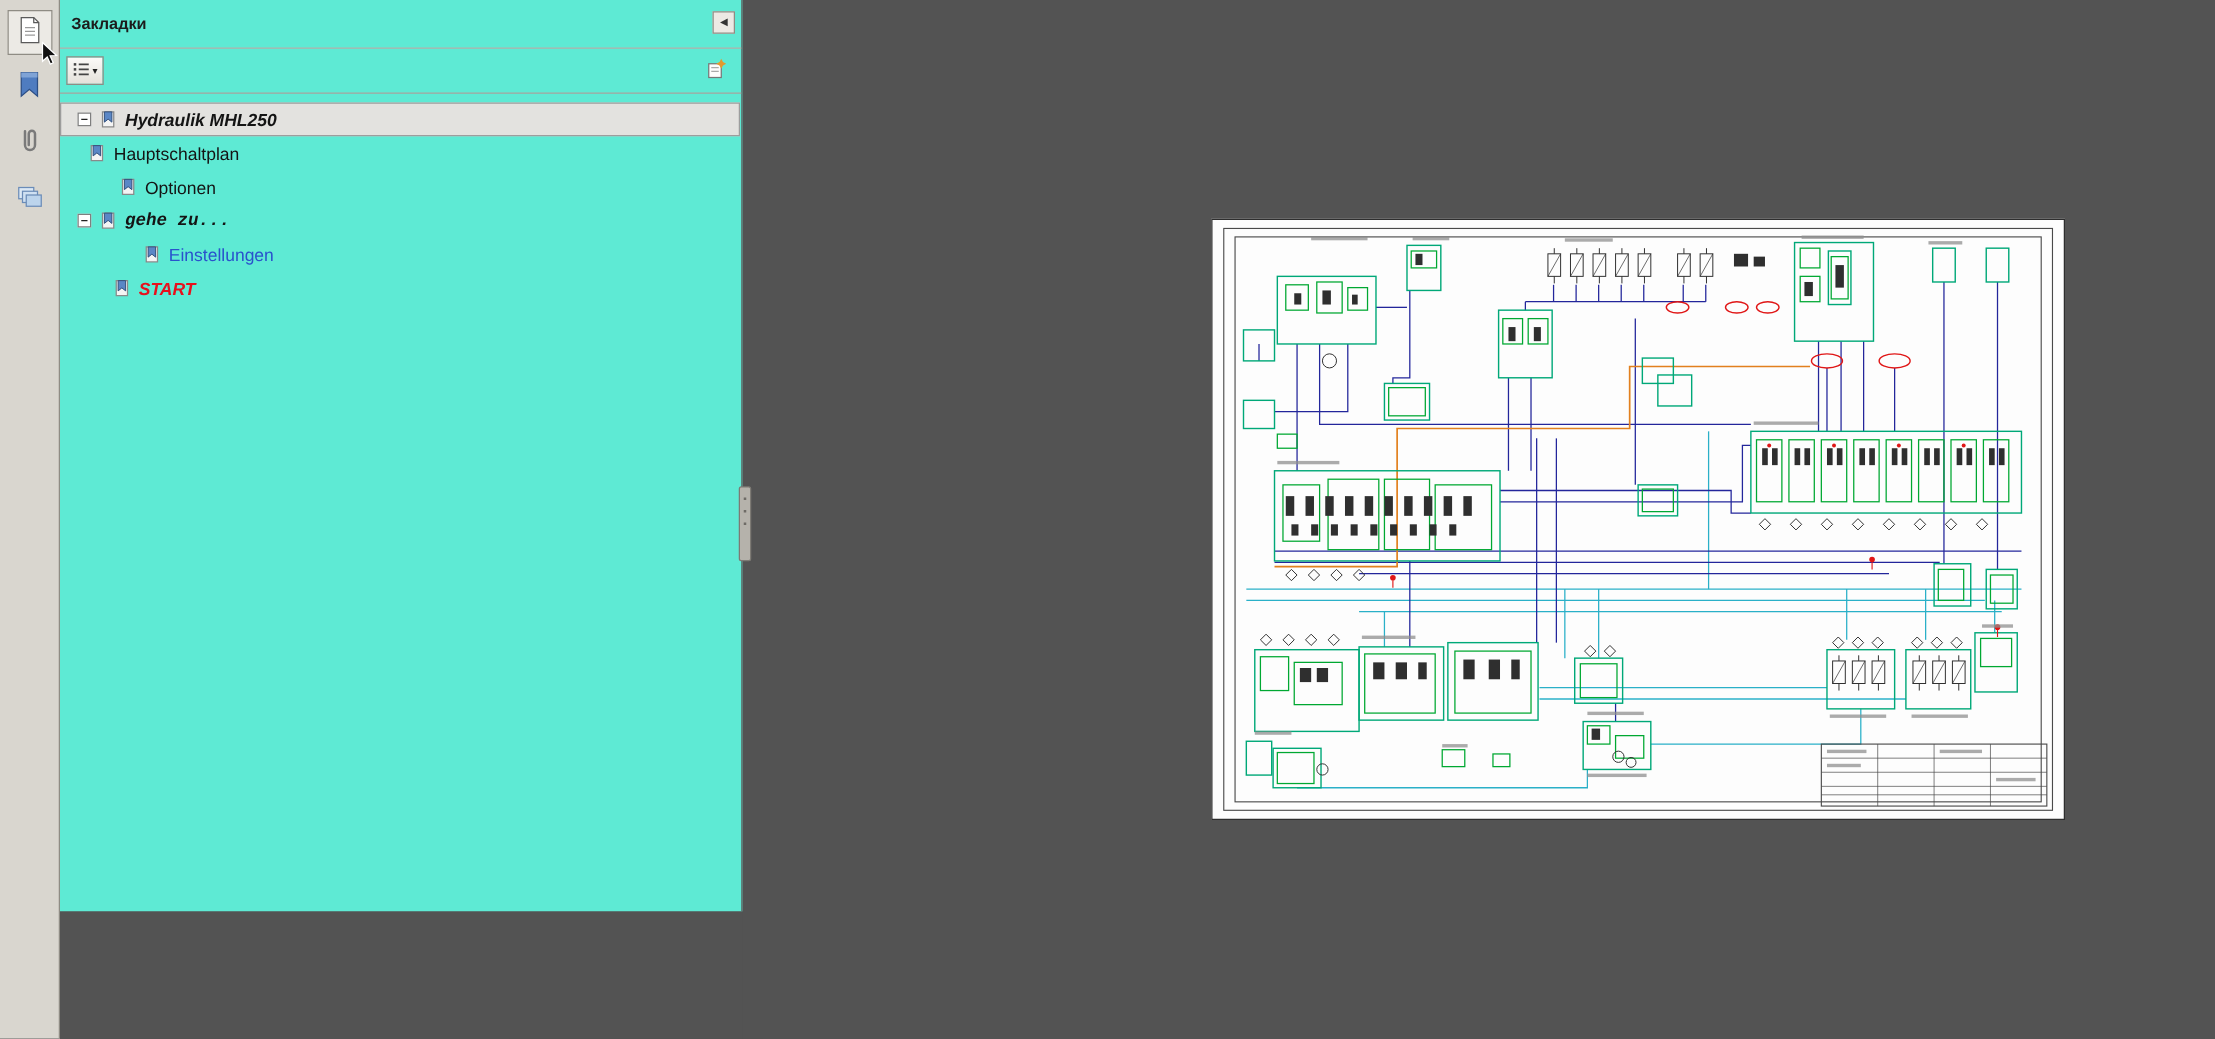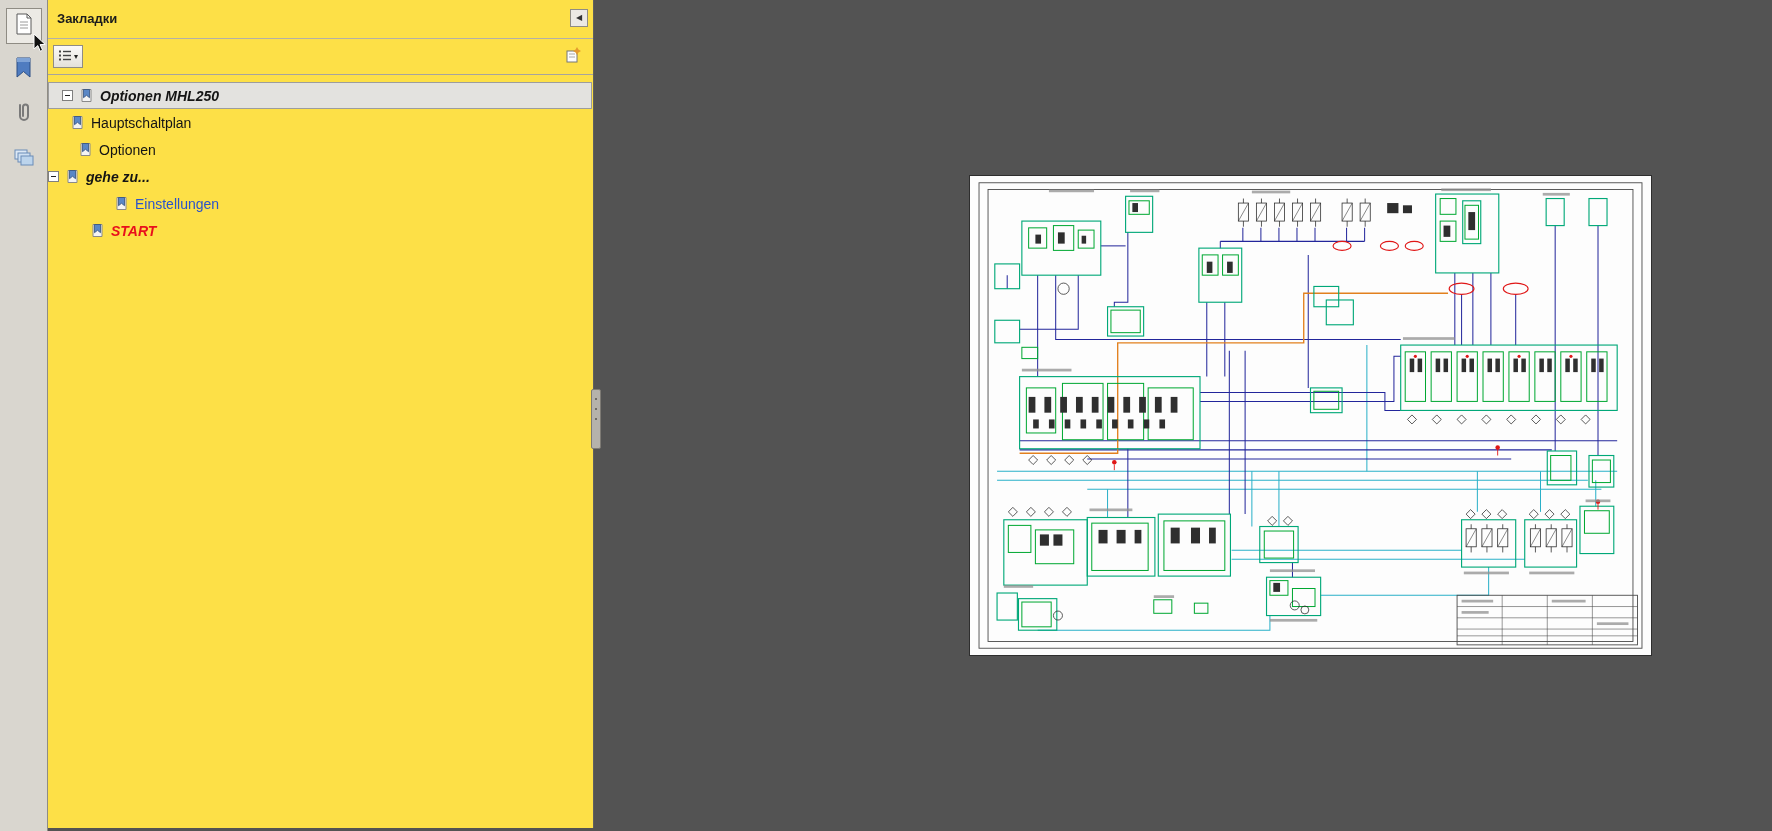--- a/index.html
+++ b/index.html
@@ -14,22 +14,22 @@
     position:absolute;left:0;top:0;width:47px;height:831px;
     background:#d9d6cf;border-right:1px solid #8f8c84;z-index:3;
   }
   .navbtn{
     position:absolute;left:6px;width:34px;height:34px;
     display:flex;align-items:center;justify-content:center;cursor:pointer;
   }
   .navbtn.outlined{border:1px solid #8f8c84;background:#eceae5;}
   
   .panel{
-    position:absolute;left:47px;top:0;width:546px;height:828px;
-    background:#fde047;border-right:1px solid #5f5f5f;z-index:2;
+    position:absolute;left:47px;top:0;width:546px;height:729px;
+    background:#5eead4;border-right:1px solid #5f5f5f;z-index:2;
   }
   .panel-header{
     position:relative;height:38px;border-bottom:1px solid #b3b0a9;
   }
   .panel-title{
     position:absolute;left:10px;top:11px;font-size:13px;font-weight:bold;color:#1c1c1c;
   }
   .collapse-btn{
     position:absolute;right:5px;top:9px;width:18px;height:18px;
     border:1px solid #8f8c84;background:#ece9e4;font-size:8px;line-height:8px;
@@ -154,43 +154,43 @@
         <div class="row sel" style="padding-left: 14px;">
     <span class="exp">
             <i></i>
           </span>
     <span class="bmicon">
       <svg width="15" height="15" viewBox="0 0 15 15">
         <path d="M3 1.5 h9 v12 h-9 z" fill="#f4f4f4" stroke="#8a8a8a"></path>
         <path d="M4.5 1.5 v8.2 l3 -2.4 3 2.4 v-8.2 z" fill="#5a87c6" stroke="#33517d" stroke-width="0.8"></path>
       </svg>
     </span>
-    <span class="lbl bi">Optionen MHL250</span>
+    <span class="lbl bi">Hydraulik MHL250</span>
   </div>
         <div class="row" style="padding-left: 22px;">
 
     <span class="bmicon">
       <svg width="15" height="15" viewBox="0 0 15 15">
         <path d="M3 1.5 h9 v12 h-9 z" fill="#f4f4f4" stroke="#8a8a8a"></path>
         <path d="M4.5 1.5 v8.2 l3 -2.4 3 2.4 v-8.2 z" fill="#5a87c6" stroke="#33517d" stroke-width="0.8"></path>
       </svg>
     </span>
     <span class="lbl">Hauptschaltplan</span>
   </div>
-        <div class="row" style="padding-left: 30px;">
+        <div class="row" style="padding-left: 47px;">
 
     <span class="bmicon">
       <svg width="15" height="15" viewBox="0 0 15 15">
         <path d="M3 1.5 h9 v12 h-9 z" fill="#f4f4f4" stroke="#8a8a8a"></path>
         <path d="M4.5 1.5 v8.2 l3 -2.4 3 2.4 v-8.2 z" fill="#5a87c6" stroke="#33517d" stroke-width="0.8"></path>
       </svg>
     </span>
     <span class="lbl">Optionen</span>
   </div>
-        <div class="row" style="">
+        <div class="row" style="padding-left: 14px; font-family: Liberation Mono, monospace;">
     <span class="exp">
             <i></i>
           </span>
     <span class="bmicon">
       <svg width="15" height="15" viewBox="0 0 15 15">
         <path d="M3 1.5 h9 v12 h-9 z" fill="#f4f4f4" stroke="#8a8a8a"></path>
         <path d="M4.5 1.5 v8.2 l3 -2.4 3 2.4 v-8.2 z" fill="#5a87c6" stroke="#33517d" stroke-width="0.8"></path>
       </svg>
     </span>
     <span class="lbl bi">gehe zu...</span>

